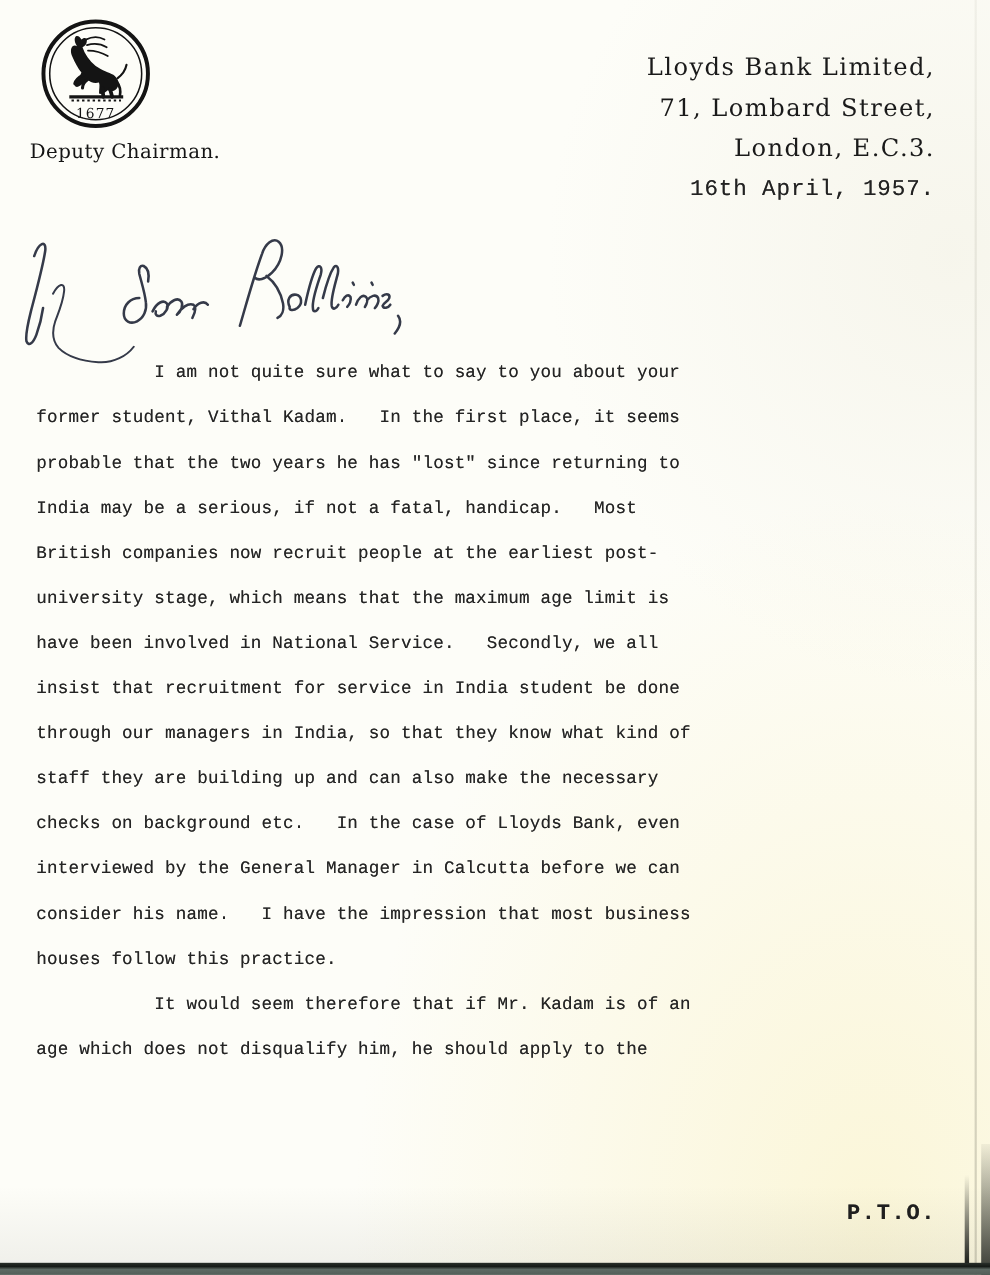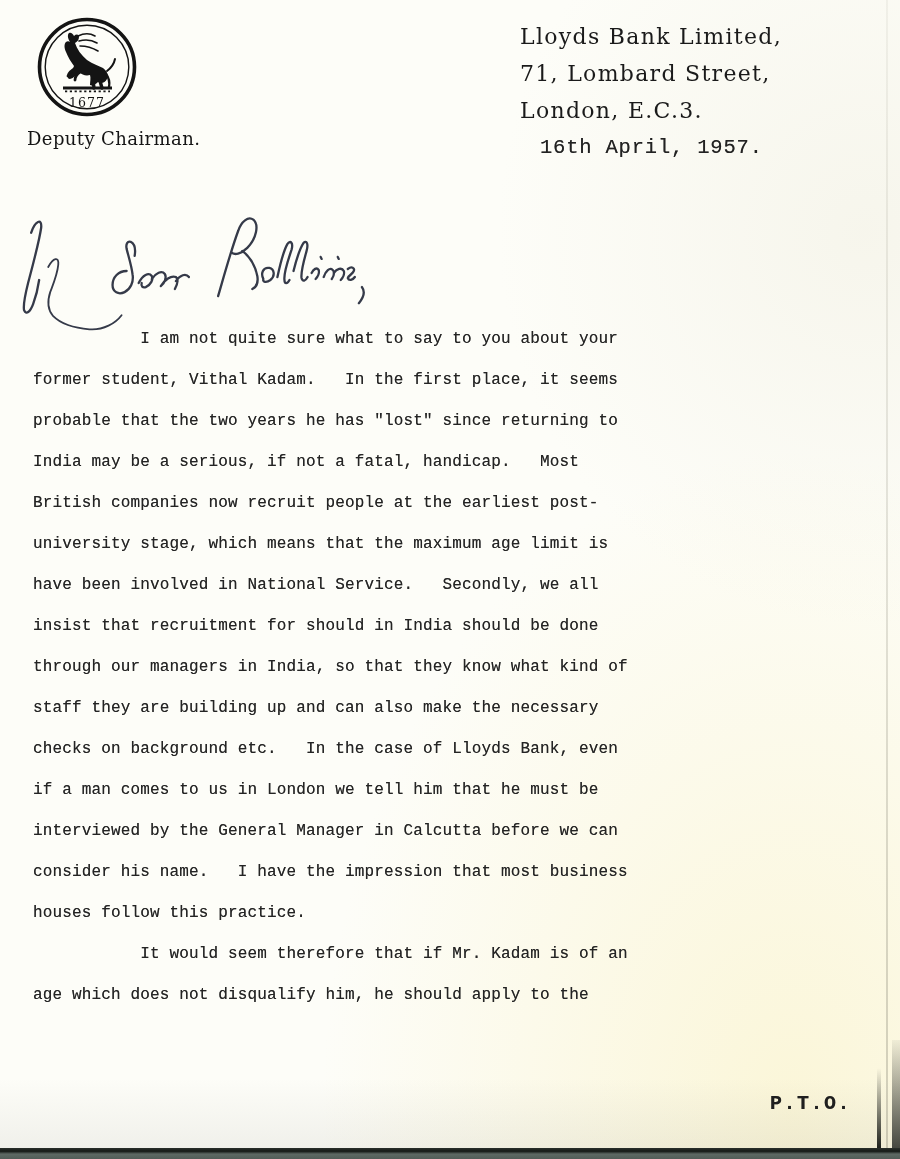--- a/index.html
+++ b/index.html
@@ -14,21 +14,21 @@
   }
   
   .logo-wrap{position:absolute;left:36px;top:16px;width:102px;height:106px;}
   .logo-wrap svg{display:block;width:100%;height:100%;}
   .deputy{
     position:absolute;left:27px;top:128px;
     font-family:"DejaVu Serif",serif;font-size:18px;letter-spacing:0.4px;color:#151515;
   }
   
   .address{
-    position:absolute;left:520px;top:18px;width:330px;text-align:left;
+    position:absolute;left:520px;top:43px;width:330px;text-align:right;
     font-family:"DejaVu Serif",serif;color:#1a1a1a;
   }
   .addr-line{font-size:22px;line-height:37px;letter-spacing:1.3px;}
   .date-line{
     font-family:"Liberation Mono",monospace;font-size:20.5px;line-height:38px;
     letter-spacing:0.8px;padding-left:20px;color:#222;
     text-shadow:0 0 0.6px rgba(20,20,20,0.55);
   }
   
   .salutation{position:absolute;left:12px;top:210px;width:372px;height:130px;}
@@ -120,25 +120,24 @@
   </div>
 
   <div class="body-block">
       <div class="body-line">           I am not quite sure what to say to you about your</div>
       <div class="body-line">former student, Vithal Kadam.   In the first place, it seems</div>
       <div class="body-line">probable that the two years he has "lost" since returning to</div>
       <div class="body-line">India may be a serious, if not a fatal, handicap.   Most</div>
       <div class="body-line">British companies now recruit people at the earliest post-</div>
       <div class="body-line">university stage, which means that the maximum age limit is</div>
       <div class="body-line">have been involved in National Service.   Secondly, we all</div>
-      <div class="body-line">insist that recruitment for should in India should be done</div>
+      <div class="body-line">insist that recruitment for service in India student be done</div>
       <div class="body-line">through our managers in India, so that they know what kind of</div>
       <div class="body-line">staff they are building up and can also make the necessary</div>
       <div class="body-line">checks on background etc.   In the case of Lloyds Bank, even</div>
-      <div class="body-line">if a man comes to us in London we tell him that he must be</div>
       <div class="body-line">interviewed by the General Manager in Calcutta before we can</div>
       <div class="body-line">consider his name.   I have the impression that most business</div>
       <div class="body-line">houses follow this practice.</div>
       <div class="body-line">           It would seem therefore that if Mr. Kadam is of an</div>
       <div class="body-line">age which does not disqualify him, he should apply to the</div>
     </div>
 
   <div class="pto">P.T.O.</div>
 
   <div class="edge-right-faint"></div>

